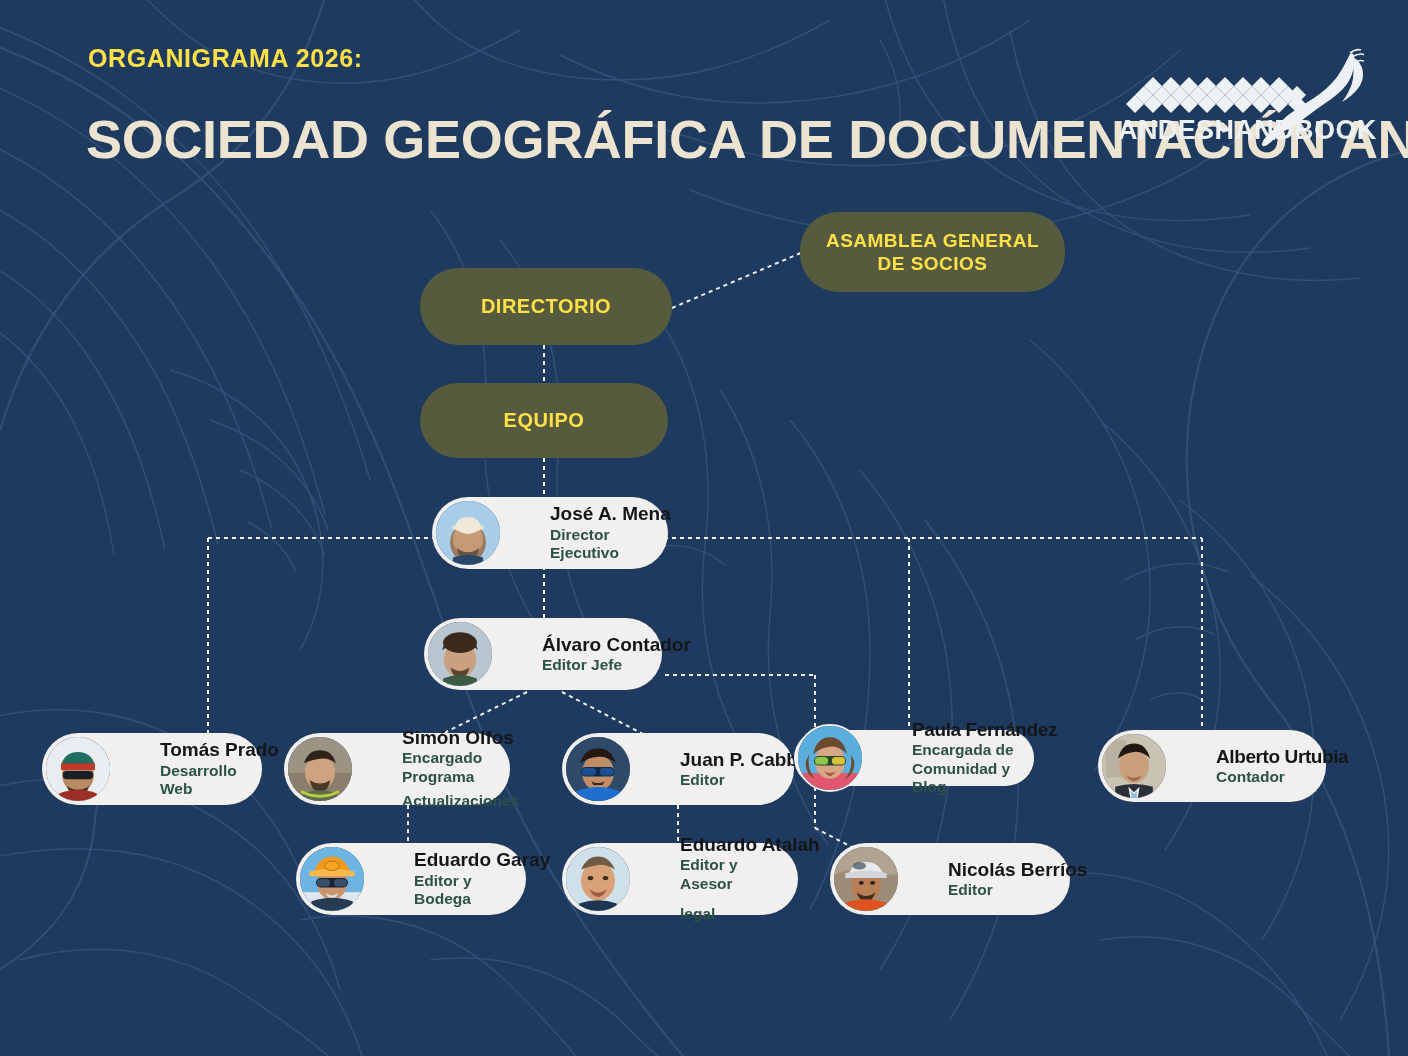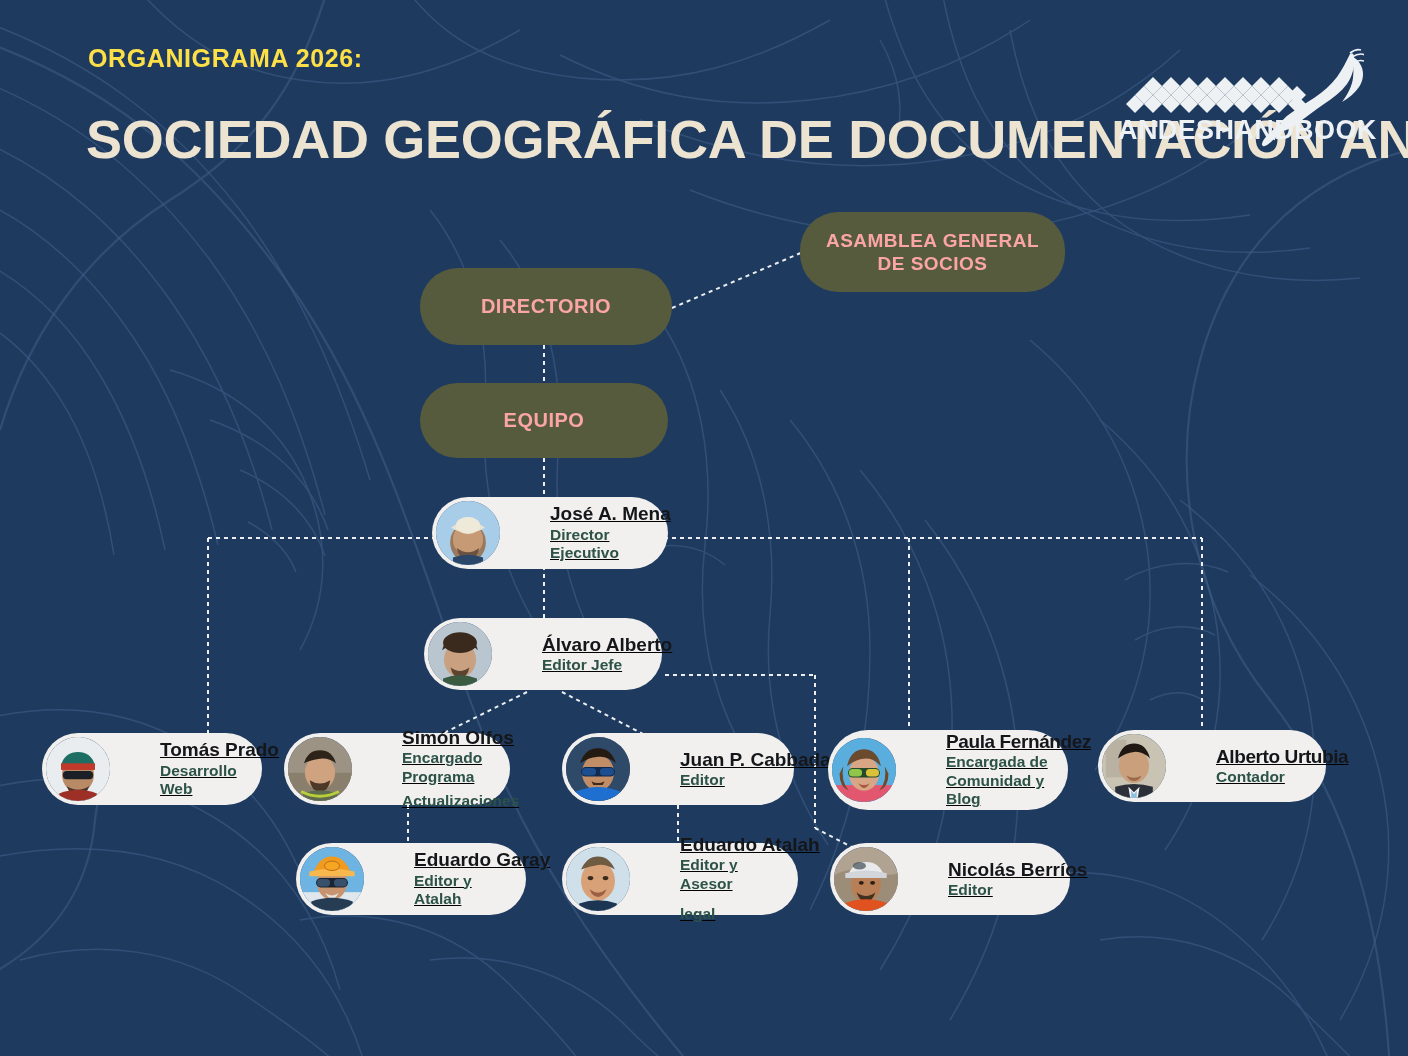--- a/index.html
+++ b/index.html
@@ -86,21 +86,21 @@
 
   
   .pill {
     position: absolute;
     background: #565b3e;
     border-radius: 38px;
     display: flex;
     align-items: center;
     justify-content: center;
     text-align: center;
-    color: #fca5a5;
+    color: #fde047;
     font-weight: bold;
     letter-spacing: 0.5px;
     line-height: 1.22;
     box-sizing: border-box;
     padding: 4px 14px;
   }
 
   
   .card {
     position: absolute;
@@ -124,21 +124,20 @@
     background: #40597a;
     border: 2px solid #f1f0ee;
     box-sizing: border-box;
   }
   .card .avatar svg { display: block; width: 100%; height: 100%; }
   .card .txt {
     padding-left: 118px;
     padding-right: 16px;
     width: 100%;
     box-sizing: border-box;
-    text-decoration: underline;
   }
   .card .nm {
     font-size: 19px;
     font-weight: bold;
     color: #14161a;
     line-height: 1.12;
     white-space: nowrap;
   }
   .card .rl {
     font-size: 15.5px;
@@ -334,21 +333,21 @@
       <svg viewBox="0 0 68 68">
           <rect width="68" height="68" fill="#b9c6cf"></rect>
         <ellipse cx="34" cy="40" rx="17" ry="19" fill="#c9a080"></ellipse>
         <path d="M15,30 q4,-16 19,-16 q15,0 19,16 q-6,-7 -19,-6 q-13,1 -19,6z" fill="#3a2a1d"></path>
         <ellipse cx="34" cy="22" rx="18" ry="11" fill="#3a2a1d"></ellipse>
         <path d="M24,48 q10,8 20,0 q-2,11 -10,11 q-8,0 -10,-11z" fill="#5a4430"></path>
         <path d="M16,60 q18,-7 36,0 l0,8 l-36,0z" fill="#3a5a42"></path>
       </svg>
     </span>
     <span class="txt">
-      <span class="nm">Álvaro Alberto</span>
+      <span class="nm">Álvaro Contador</span>
       <span class="rl" style="display:block">Editor Jefe</span>
     </span>
   </div>
 
   <div class="card" style="left:42px; top:733px; width:220px;">
     <span class="avatar">
       <svg viewBox="0 0 68 68">
           <rect width="68" height="68" fill="#e9edef"></rect>
         <ellipse cx="34" cy="40" rx="17" ry="19" fill="#b98a66"></ellipse>
         <path d="M16,30 q4,-14 18,-14 q14,0 18,14 l0,4 l-36,0z" fill="#1f6e63"></path>
@@ -395,21 +394,21 @@
         <path d="M27,47 q7,4 14,0 l-2,4 l-10,0z" fill="#3a2a1c"></path>
         <path d="M10,58 q24,-10 48,0 l0,10 l-48,0z" fill="#1f6fd0"></path>
       </svg>
     </span>
     <span class="txt">
       <span class="nm">Juan P. Cabbada</span>
       <span class="rl" style="display:block">Editor</span>
     </span>
   </div>
 
-  <div class="card wide-name" style="left:828px; top:730px; width:240px; height:80px;">
+  <div class="card wide-name" style="left:794px; top:730px; width:240px; height:56px;">
     <span class="avatar">
       <svg viewBox="0 0 68 68">
           <rect width="68" height="68" fill="#5aaede"></rect>
         <rect y="50" width="68" height="18" fill="#e2576f"></rect>
         <ellipse cx="34" cy="38" rx="16" ry="18" fill="#d8a585"></ellipse>
         <path d="M16,30 q4,-18 18,-18 q14,0 18,18 q-8,-9 -18,-8 q-10,1 -18,8z" fill="#6b4a2e"></path>
         <path d="M12,30 q-3,16 6,26 q-10,-4 -10,-18z" fill="#6b4a2e"></path>
         <path d="M56,30 q3,16 -6,26 q10,-4 10,-18z" fill="#6b4a2e"></path>
         <rect x="17" y="32" width="34" height="10" rx="5" fill="#244a2a"></rect>
         <rect x="18" y="33" width="14" height="8" rx="4" fill="#8fc64a"></rect>
@@ -454,21 +453,21 @@
         <ellipse cx="34" cy="20" rx="8" ry="5" fill="#f6a623" stroke="#b86c10" stroke-width="1"></ellipse>
         <rect x="17" y="33" width="34" height="10" rx="5" fill="#1a2430"></rect>
         <rect x="18" y="34" width="14" height="8" rx="4" fill="#37506b"></rect>
         <rect x="36" y="34" width="14" height="8" rx="4" fill="#37506b"></rect>
         <path d="M27,49 q7,5 14,0 q-3,6 -7,6 q-4,0 -7,-6z" fill="#e8e2dc"></path>
         <path d="M12,58 q22,-8 44,0 l0,10 l-44,0z" fill="#263c52"></path>
       </svg>
     </span>
     <span class="txt">
       <span class="nm">Eduardo Garay</span>
-      <span class="rl" style="display:block">Editor y Atalah</span>
+      <span class="rl" style="display:block">Editor y Bodega</span>
     </span>
   </div>
 
   <div class="card" style="left:562px; top:843px; width:236px; height:72px;">
     <span class="avatar">
       <svg viewBox="0 0 68 68">
           <rect width="68" height="68" fill="#cfe0ea"></rect>
         <ellipse cx="34" cy="36" rx="18" ry="21" fill="#d8a178"></ellipse>
         <path d="M16,24 q6,-14 18,-14 q12,0 18,14 q-9,-6 -18,-5 q-9,1 -18,5z" fill="#6f5a42"></path>
         <ellipse cx="26" cy="33" rx="3" ry="2.2" fill="#3a2a1c"></ellipse>

